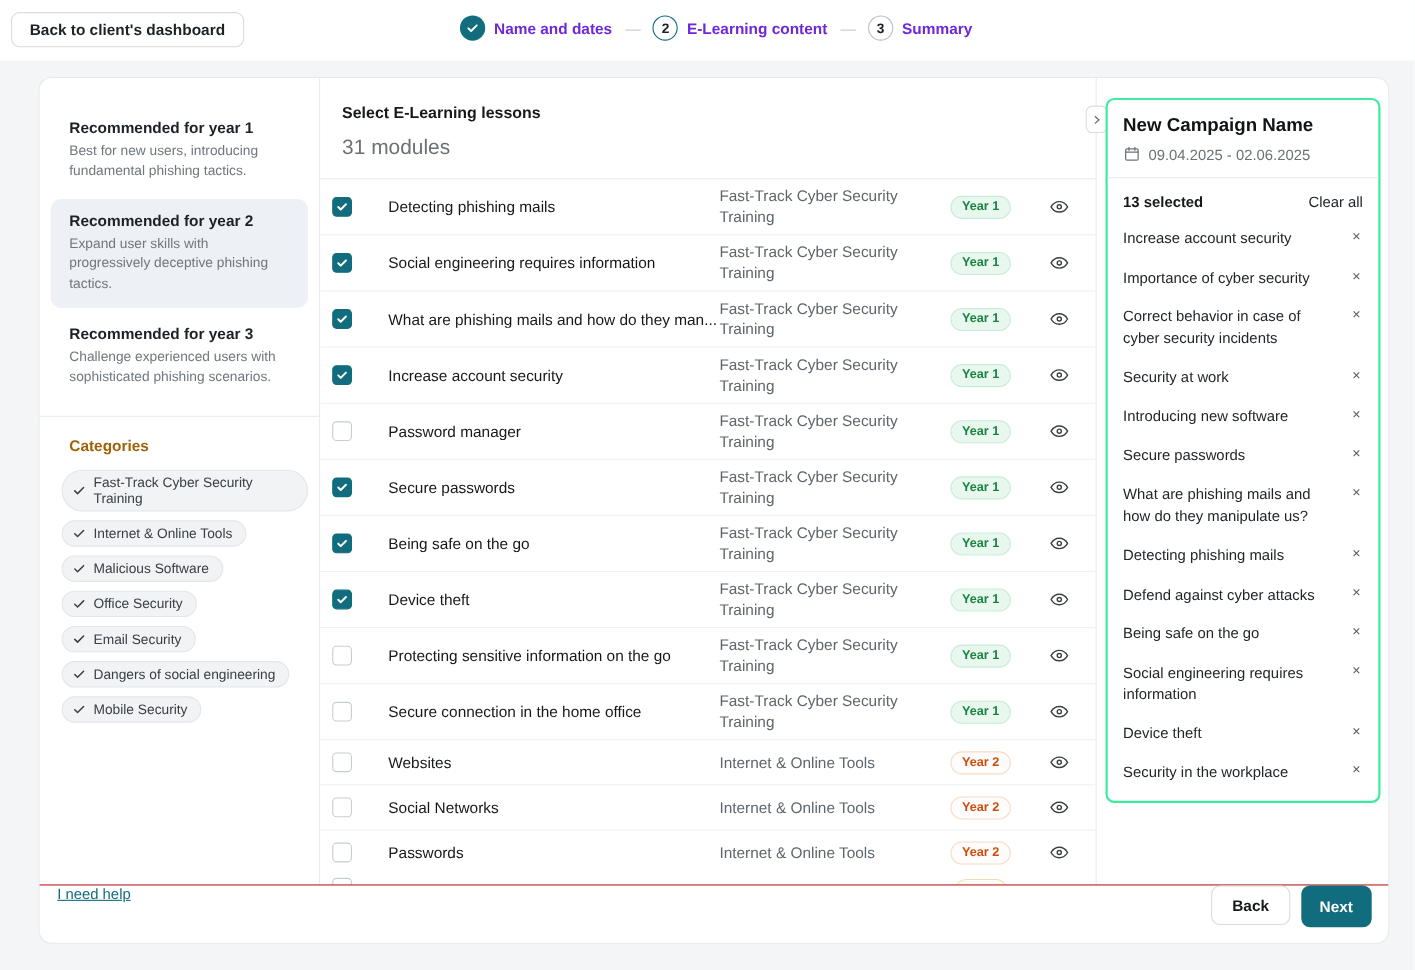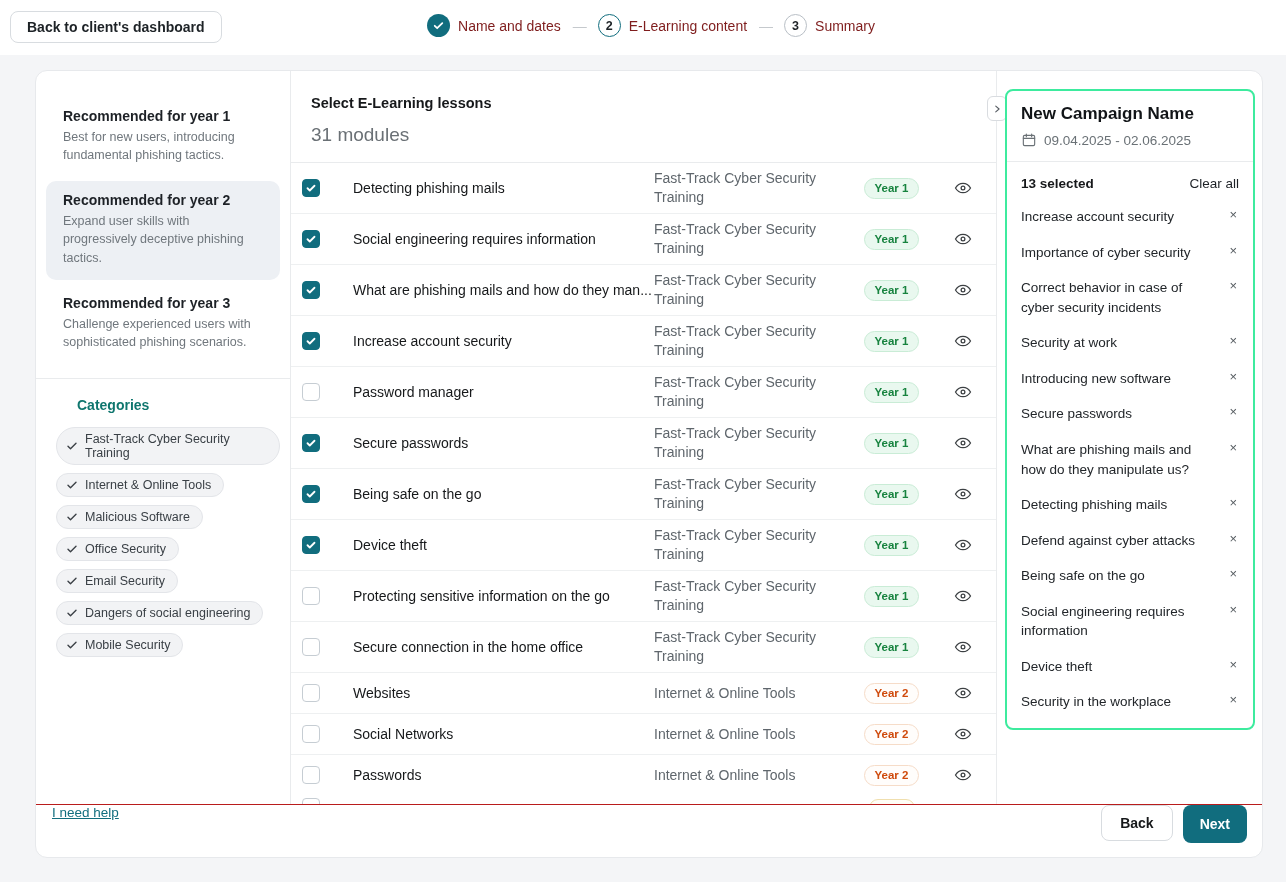--- a/index.html
+++ b/index.html
@@ -23,36 +23,36 @@
     display:flex; align-items:center; gap:12px; white-space:nowrap;
   }
   .step { display:flex; align-items:center; gap:8px; }
   .step-circle {
     width:23px; height:23px; border-radius:50%; display:flex; align-items:center; justify-content:center;
     font-size:12.5px; font-weight:600; color:#1d2226; background:#fff;
   }
   .step-circle.done { background:#116d7e; border:none; }
   .step-circle.active { border:1.5px solid #116d7e; }
   .step-circle.upcoming { border:1.5px solid #b9bfc6; }
-  .step-label { font-size:14px; font-weight:400; color:#7f1d1d; }
+  .step-label { font-size:14px; font-weight:700; color:#6d28d9; }
   .step-dash { color:#c5c9cd; font-size:14px; letter-spacing:-1px; }
   
   .card {
     position:absolute; left:35px; top:70px; width:1228px; height:788px;
     background:#fff; border:1px solid #e7e9ec; border-radius:12px;
   }
   .content { position:absolute; top:0; left:0; right:0; bottom:53px; display:flex; }
   
   .sidebar { width:255px; border-right:1px solid #e9ebed; padding:26px 10px 0 10px; flex:none; }
   .rec-item { padding:11px 17px 13px 17px; border-radius:10px; cursor:pointer; margin-bottom:4px; }
   .rec-item.selected { background:#edf0f4; }
   .rec-title { font-size:14px; font-weight:600; color:#1d2126; margin-bottom:4px; }
   .rec-desc { font-size:12.5px; color:#70777d; line-height:1.45; }
   .sidebar-divider { border:none; border-top:1px solid #e9ebed; margin:14px -10px 18px -10px; }
-  .cat-title { font-size:14px; font-weight:700; color:#0f766e; margin:0 0 14px 31px; }
+  .cat-title { font-size:14px; font-weight:700; color:#a16207; margin:0 0 14px 17px; }
   .chip {
     display:inline-flex; align-items:center; gap:7px; padding:4px 12px 4px 9px; margin:0 0 8px 0;
     background:#f2f3f5; border:1px solid #e3e5e9; border-radius:999px; cursor:pointer;
   }
   .chip-row { padding-left:10px; }
   .chip-label { font-size:12.5px; color:#3a4046; }
   .chip svg { flex:none; }
   
   .lessons { width:706px; flex:none; border-right:1px solid #e9ebed; display:flex; flex-direction:column; position:relative; }
   .lessons-header { height:92px; border-bottom:1px solid #e9ebed; padding:24px 20px 0 20px; flex:none; }

